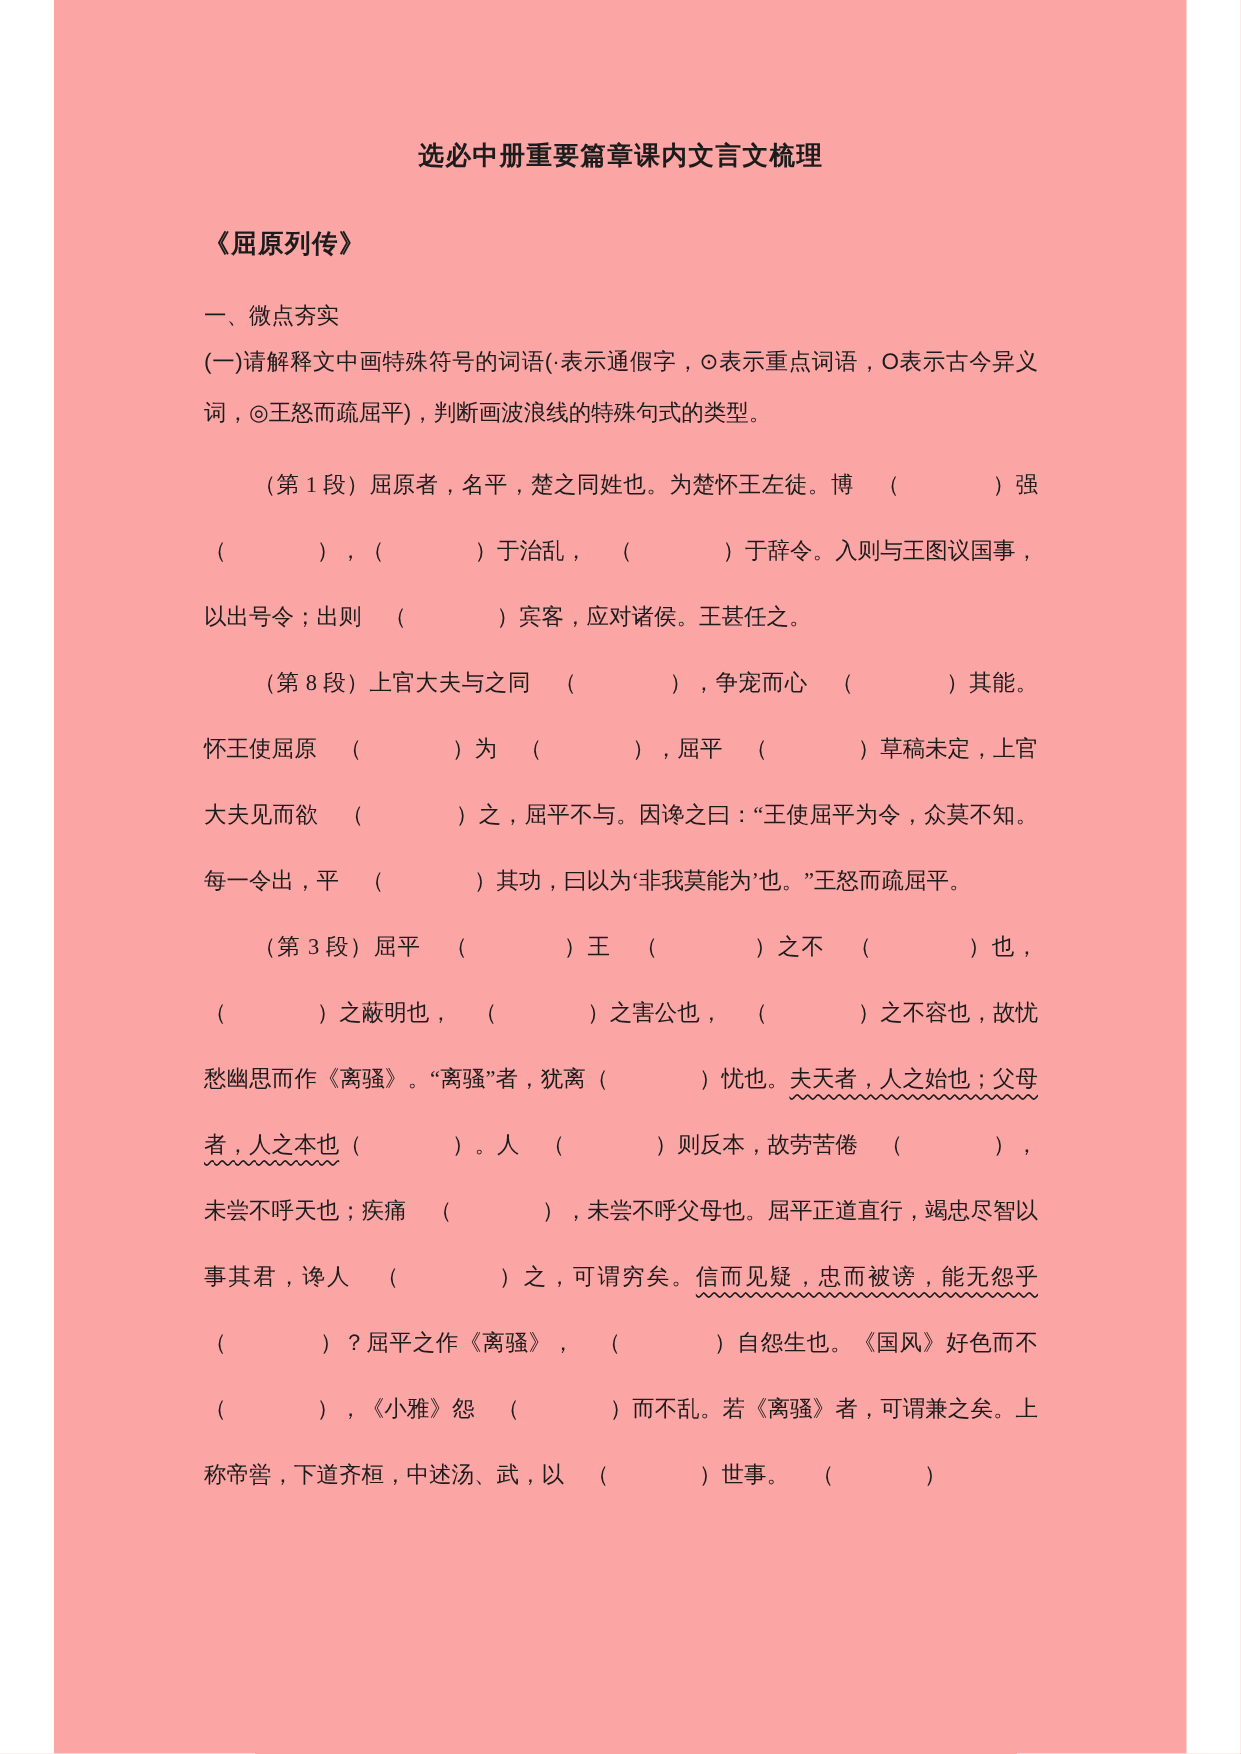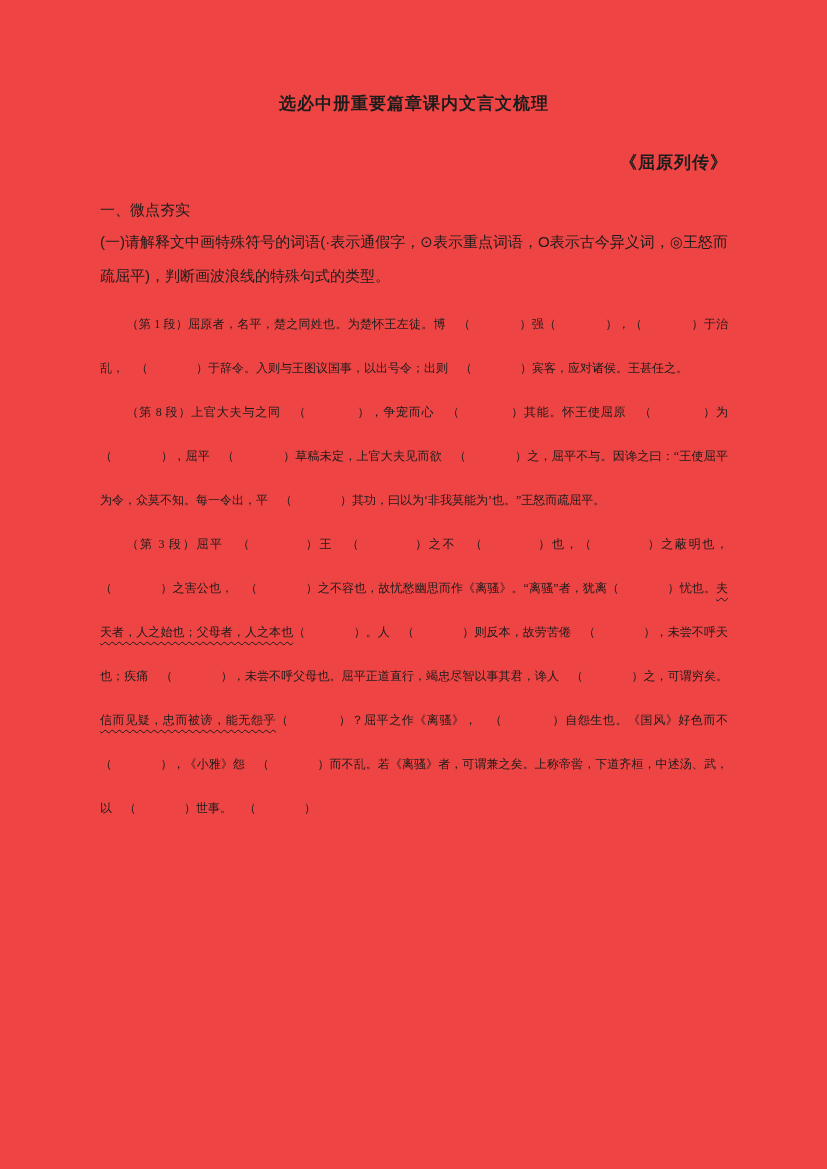--- a/index.html
+++ b/index.html
@@ -2,40 +2,40 @@
 <html><head>
 <meta charset="utf-8">
 <style>
   html, body {
     margin: 0;
     padding: 0;
     background: #ffffff;
   }
   .page {
     position: relative;
-    width: 827px;
+    width: 755px;
     height: 1169px;
     margin: 0 auto;
-    background: #ef4444;
+    background: #fca5a5;
     color: #1c1c1c;
     box-sizing: border-box;
     padding: 92px 99px 40px 100px;
     overflow: hidden;
     font-family: "Liberation Serif", "DejaVu Serif", serif;
   }
   .doc-title {
     text-align: center;
     font-size: 17px;
     font-weight: bold;
     letter-spacing: 1px;
     margin: 0 0 0 0;
     font-family: "Liberation Serif", "DejaVu Serif", serif;
   }
   .doc-subtitle {
-    text-align: right;
+    text-align: left;
     font-size: 17px;
     font-weight: bold;
     letter-spacing: 1px;
     margin: 36px 0 0 0;
     font-family: "Liberation Serif", "DejaVu Serif", serif;
   }
   .section-heading {
     font-size: 15px;
     font-weight: normal;
     margin: 27px 0 0 0;
@@ -46,21 +46,21 @@
     line-height: 34px;
     margin: 5px 0 0 0;
     text-align: justify;
     text-justify: inter-ideograph;
     font-family: "Liberation Sans", "DejaVu Sans", sans-serif;
   }
   .passage {
     margin-top: 9px;
   }
   .passage p.para {
-    font-size: 12px;
+    font-size: 15px;
     line-height: 44px;
     margin: 0;
     text-indent: 2.2em;
     text-align: justify;
     text-justify: inter-ideograph;
     font-family: "Liberation Serif", "DejaVu Serif", serif;
   }
   .wavy {
     text-decoration-line: underline;
     text-decoration-style: wavy;

